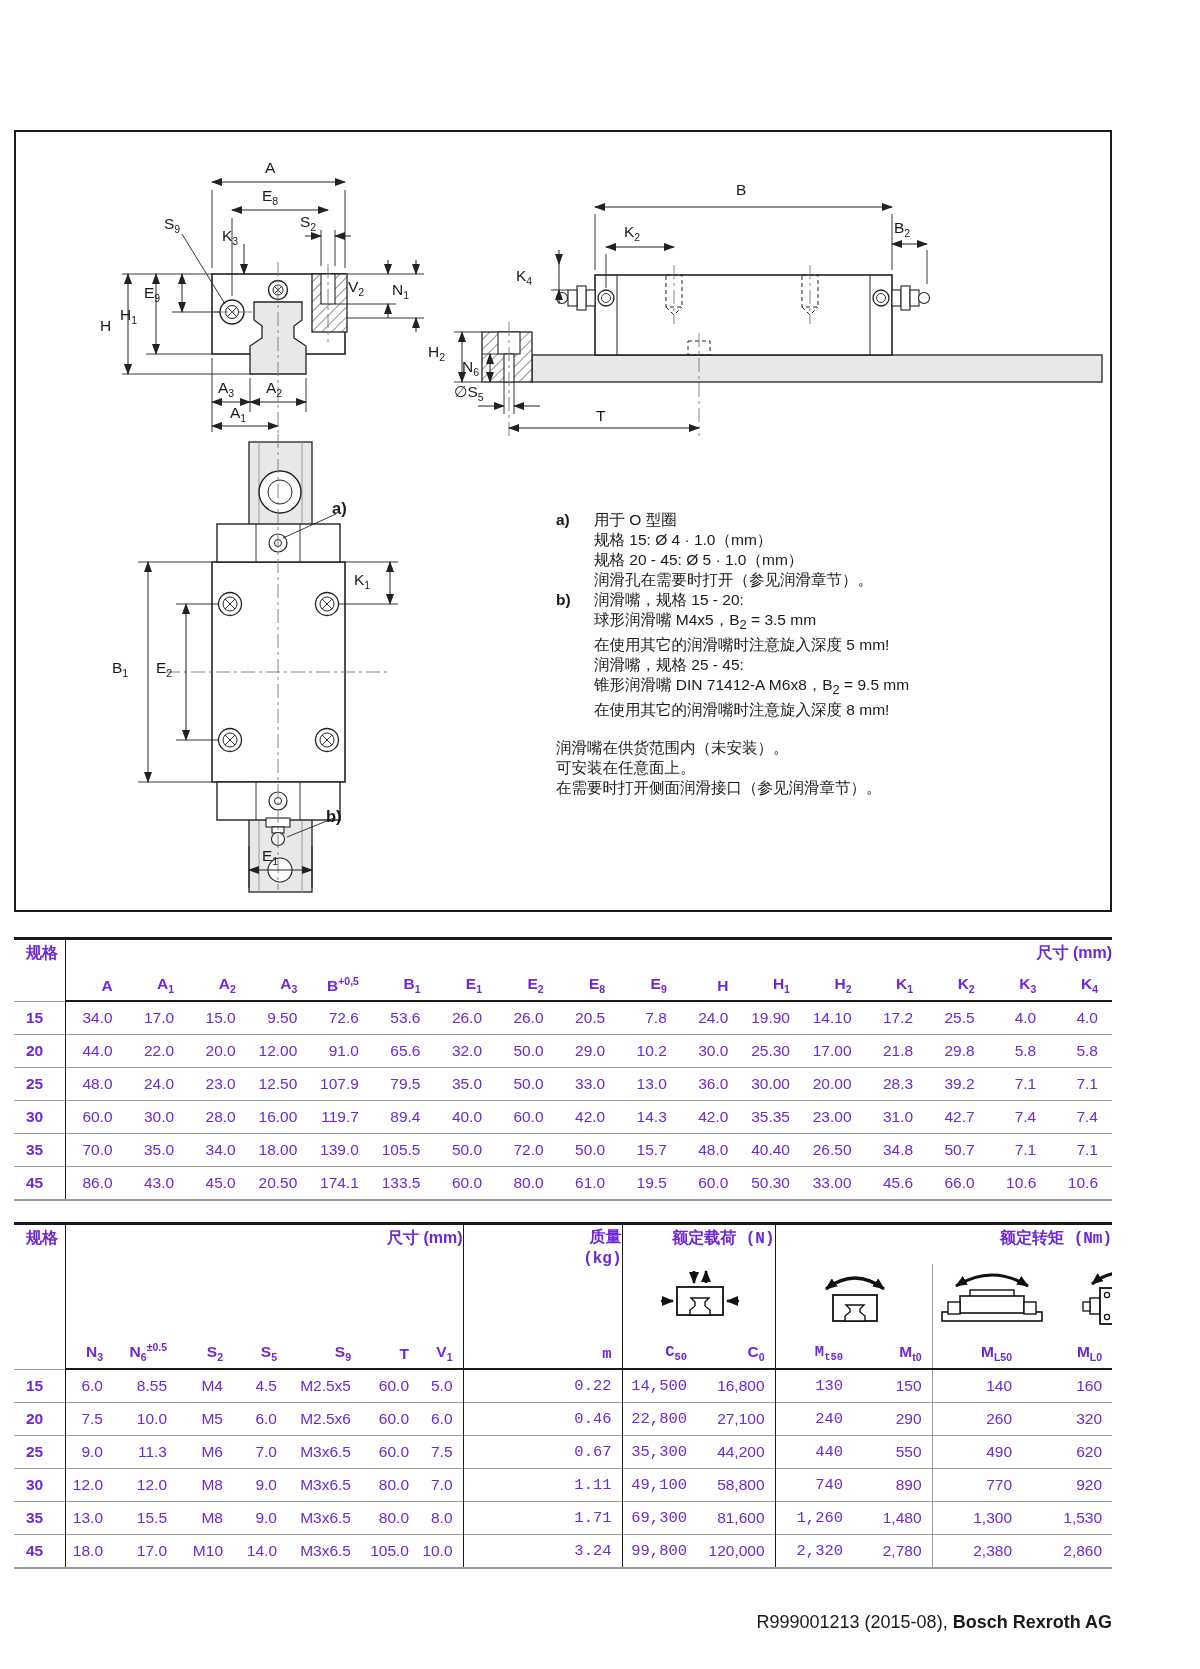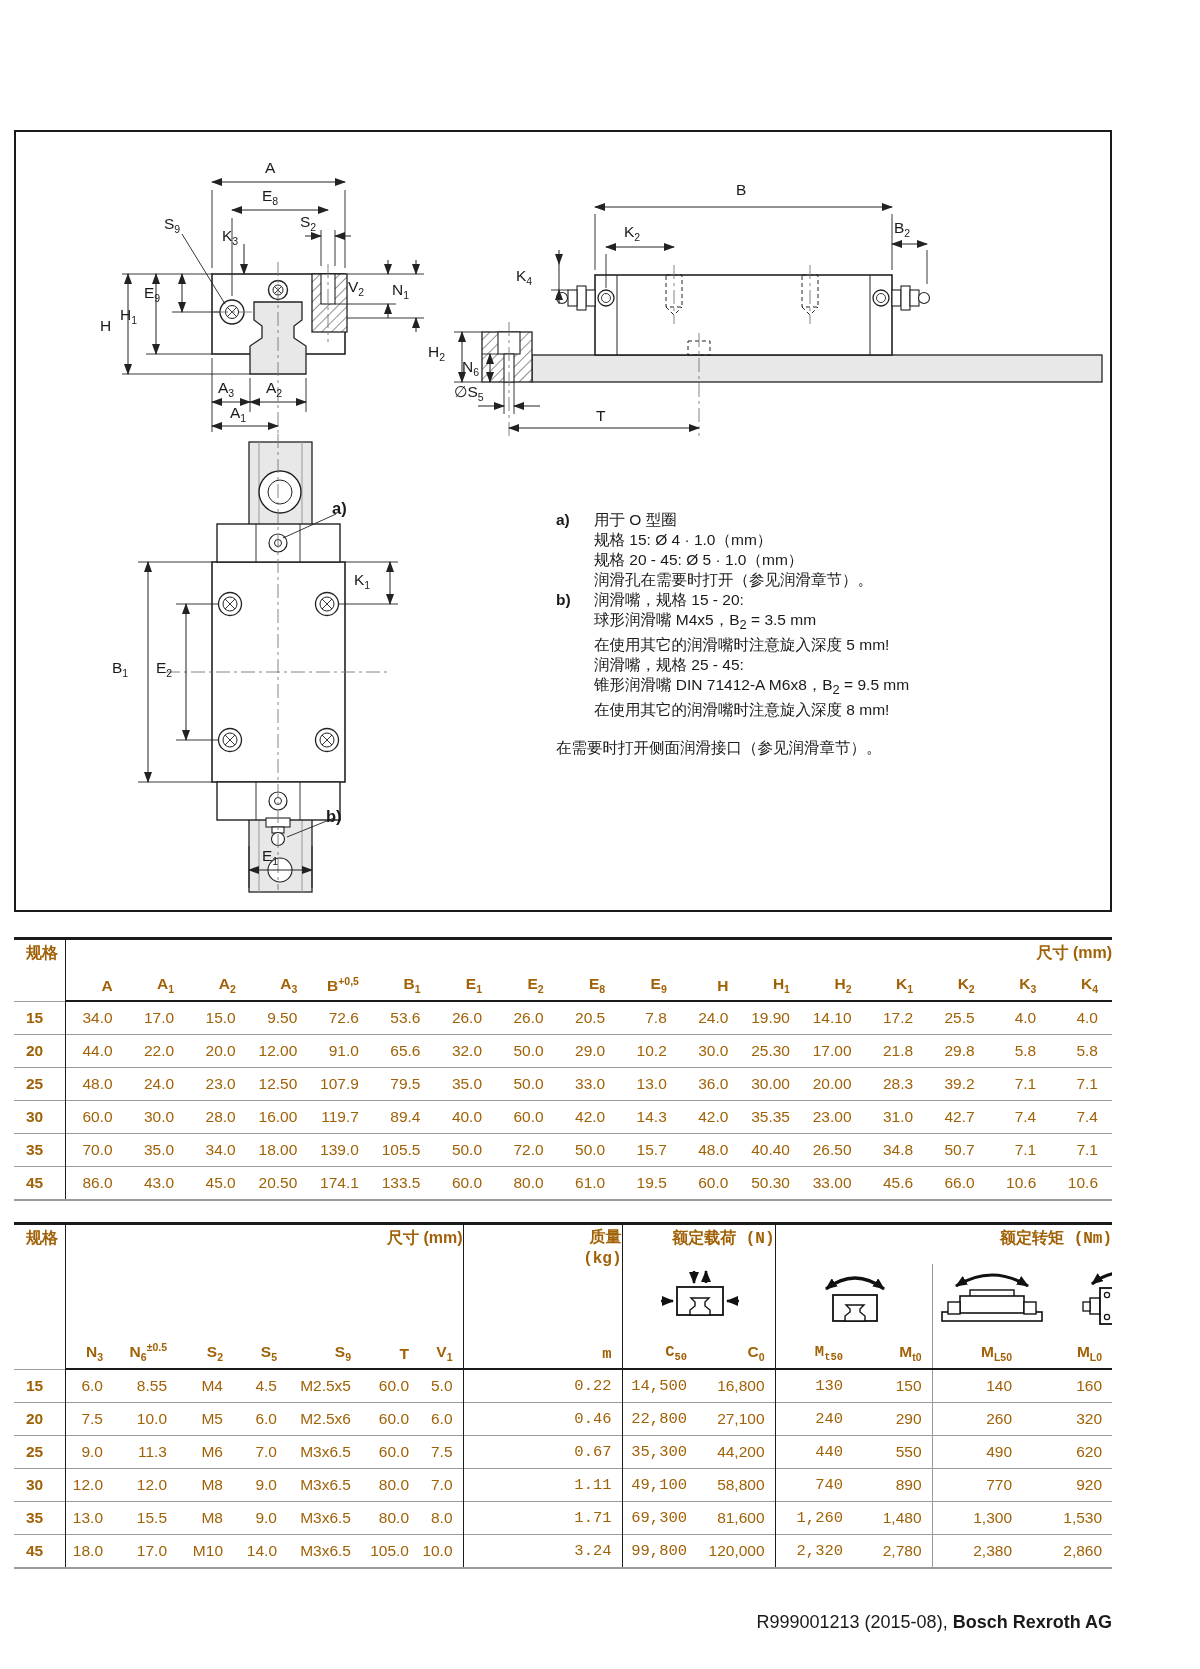--- a/index.html
+++ b/index.html
@@ -14,21 +14,21 @@
   .dim{position:absolute;font-size:15.5px;line-height:1;white-space:nowrap;color:#1a1a1a;}
   .dim sub,.dim sup,.colh sub,.colh sup,td sub{font-size:10.5px;}
   .marker{font-weight:bold;font-size:16.5px;}
   
   .notes{position:absolute;left:540px;top:378px;width:470px;font-size:15.5px;line-height:20px;}
   .note-row{display:flex;}
   .note-marker{width:38px;font-weight:bold;flex:0 0 38px;}
   .notes .extra{margin-top:18px;}
   
   table{border-collapse:collapse;table-layout:fixed;position:absolute;left:14px;width:1098px;
-        font-size:15.5px;color:#a16207;border-top:3px solid #1a1a1a;border-bottom:2px solid #9a9a9a;}
+        font-size:15.5px;color:#6d28d9;border-top:3px solid #1a1a1a;border-bottom:2px solid #9a9a9a;}
   .t1{top:937px;}
   .t2{top:1222px;}
   th,td{margin:0;overflow:hidden;}
   th.spec{width:51px;text-align:left;vertical-align:top;padding:3px 0 0 12px;font-size:16px;
           border-right:1.5px solid #1a1a1a;}
   th.grp{text-align:right;vertical-align:top;padding:3px 0 0 10px;font-size:16px;}
   th.masscell{white-space:pre-line;line-height:21px;}
   .t1 tr.h1 th{height:22px;}
   .t1 tr.h2 th,.t2 tr.h3 th{height:30px;border-bottom:2px solid #1a1a1a;}
   th.colh{text-align:right;font-weight:bold;vertical-align:bottom;padding:0 14px 5px 0;}
@@ -270,20 +270,22 @@
         <div>
             <div class="note-line">润滑嘴，规格 15 - 20:</div>
             <div class="note-line">球形润滑嘴 M4x5，B<sub>2</sub> = 3.5 mm</div>
             <div class="note-line">在使用其它的润滑嘴时注意旋入深度 5 mm!</div>
             <div class="note-line">润滑嘴，规格 25 - 45:</div>
             <div class="note-line">锥形润滑嘴 DIN 71412-A M6x8，B<sub>2</sub> = 9.5 mm</div>
             <div class="note-line">在使用其它的润滑嘴时注意旋入深度 8 mm!</div>
           </div>
       </div>
       <div class="extra">
+          <div class="note-line">润滑嘴在供货范围内（未安装）。</div>
+          <div class="note-line">可安装在任意面上。</div>
           <div class="note-line">在需要时打开侧面润滑接口（参见润滑章节）。</div>
         </div>
     </div>
   </div>
 
   <table class="t1">
     <colgroup>
       <col style="width:51px">
       <col>
         <col>

